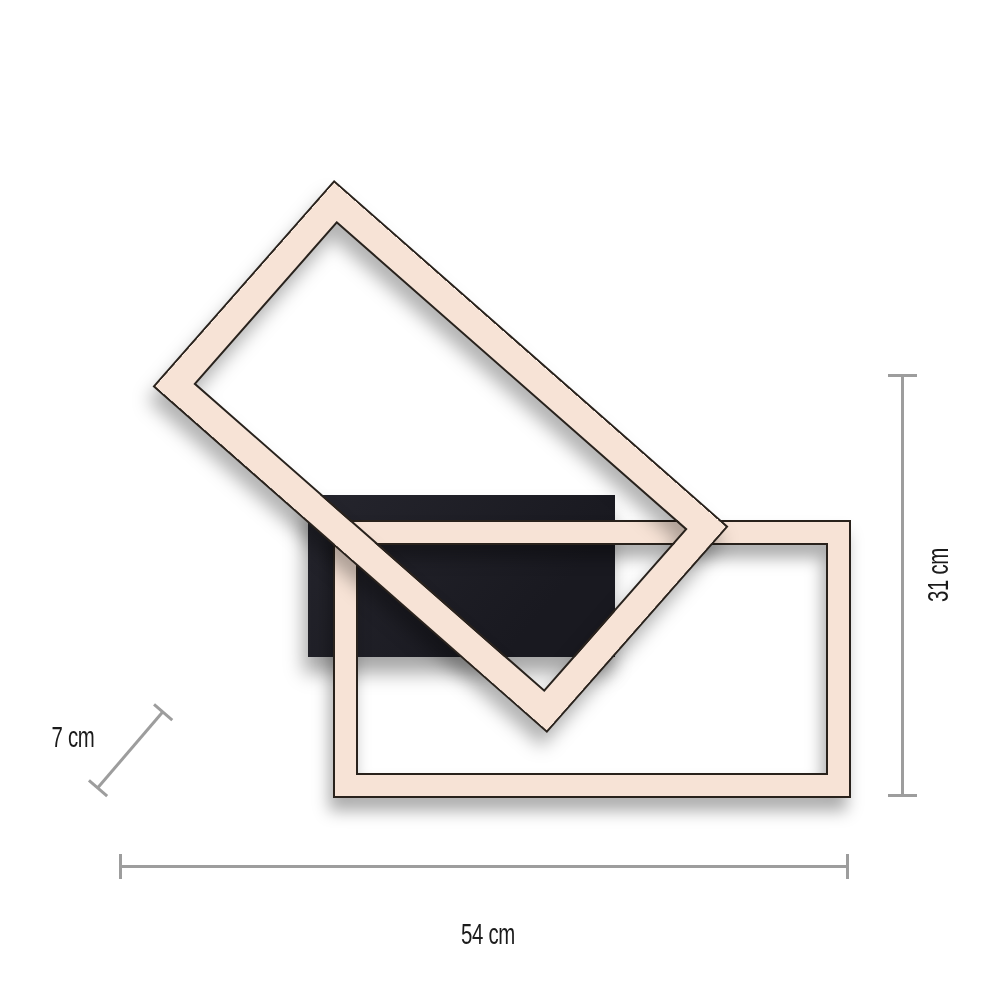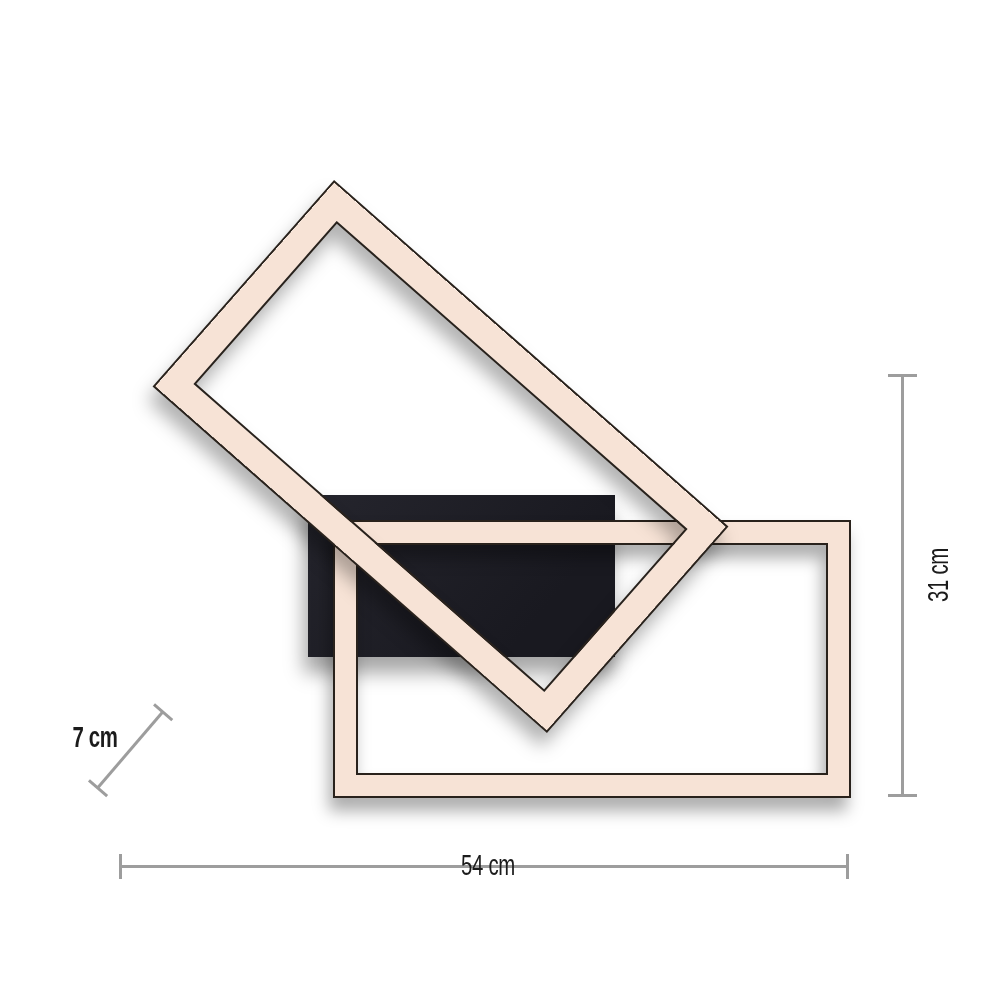--- a/index.html
+++ b/index.html
@@ -86,23 +86,23 @@
     font-size: 30px;
     line-height: 1;
     color: var(--text, #1b1b1b);
     white-space: nowrap;
   }
   .dim-label .squish {
     display: inline-block;
     transform: scaleX(0.68);
     letter-spacing: -0.5px;
   }
-  .label-width  { left: 488px; top: 865px; transform: translate(-50%, -50%); }
+  .label-width  { left: 488px; top: 934px; transform: translate(-50%, -50%); }
   .label-height { left: 938px; top: 575px; transform: translate(-50%, -50%) rotate(-90deg); }
-  .label-depth  { left:  95px; top: 737px; transform: translate(-50%, -50%); font-weight: bold; }
+  .label-depth  { left:  73px; top: 737px; transform: translate(-50%, -50%); }
 </style>
 </head>
 <body>
 
 <div id="canvas">
 
   <div class="layer plate-wrap">
     <div class="plate"></div>
   </div>
 

